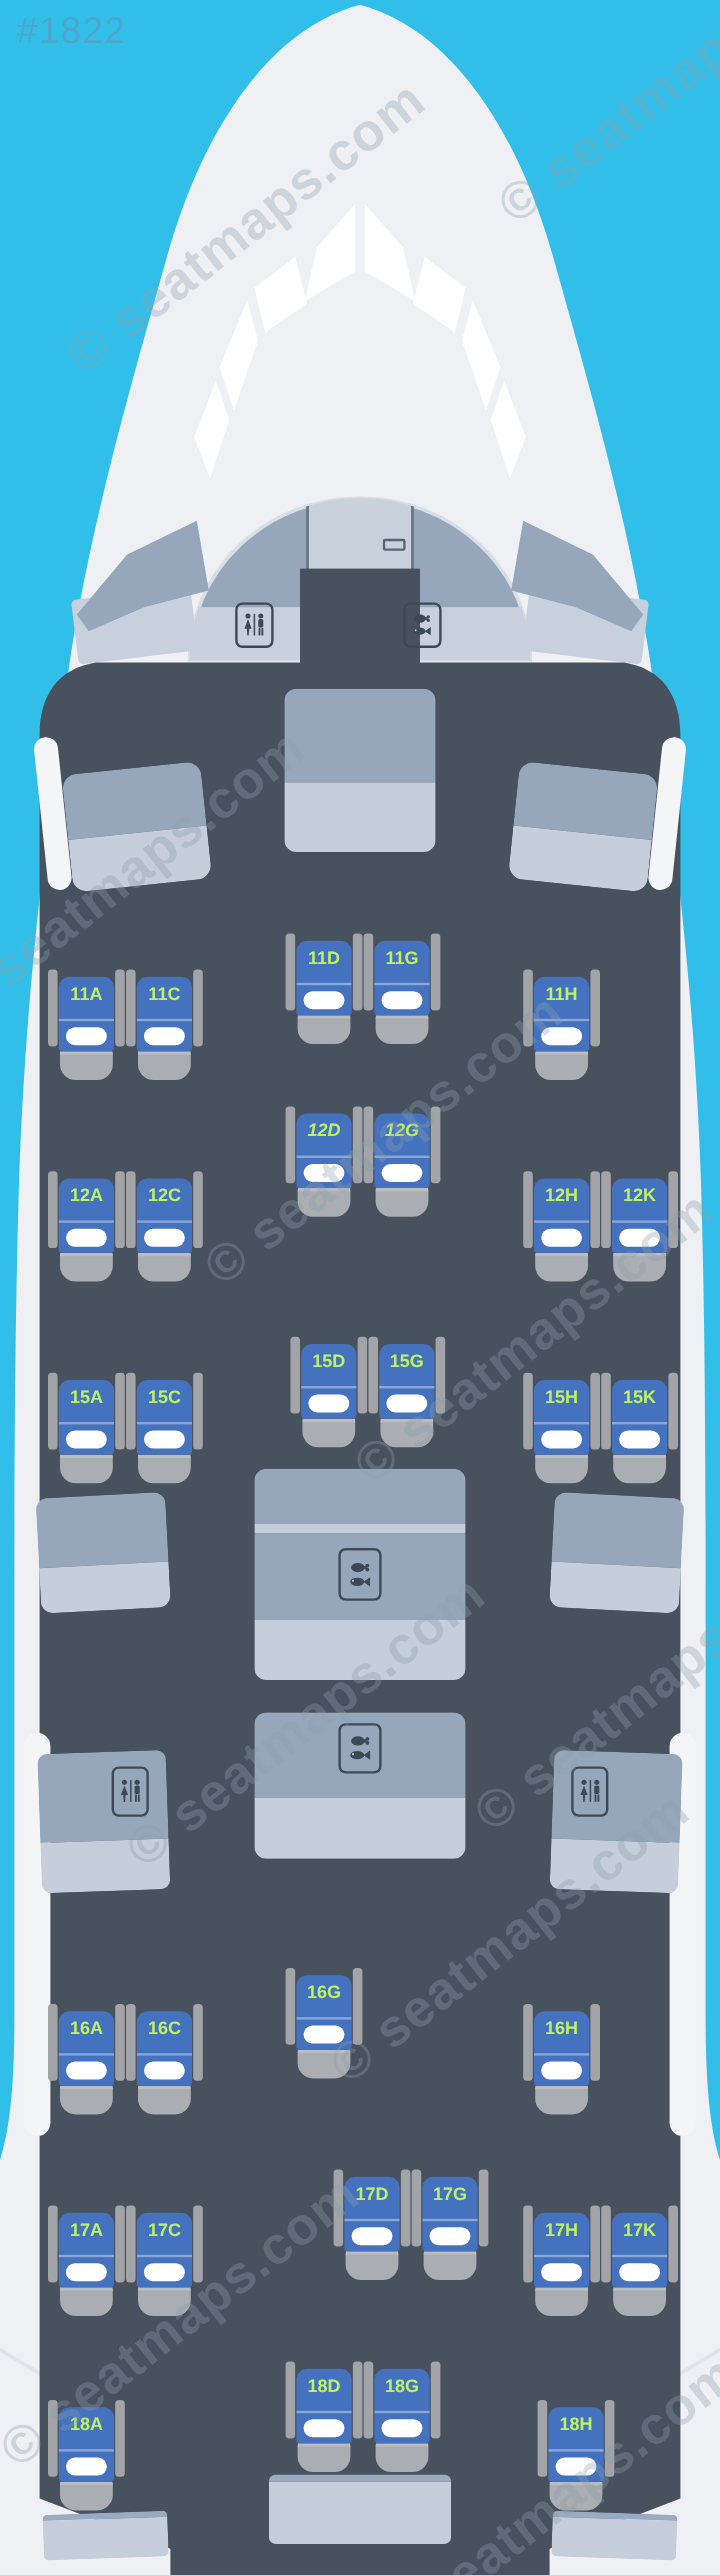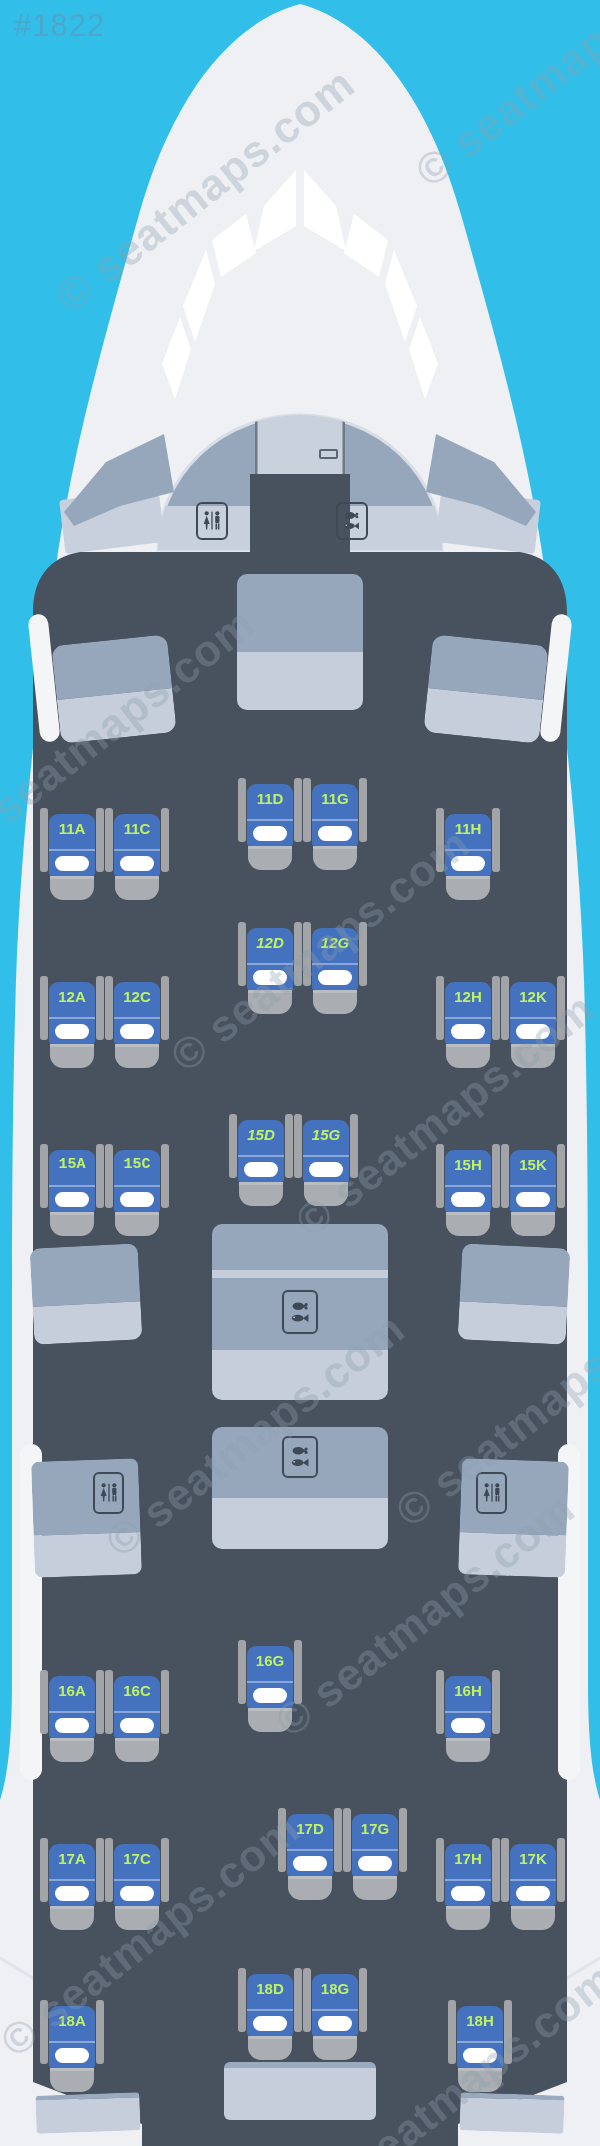--- a/index.html
+++ b/index.html
@@ -348,21 +348,21 @@
             <div class="seat-back">
               <div class="seat-label">12K</div>
               <div class="seat-line"></div>
               <div class="pillow"></div>
             </div>
             <div class="seat-base"></div>
           </div>
           <div class="armrest"></div>
         </div>
       </div>
-      <div class="pair" style="left: 40px; top: 1144px; font-family: Liberation Mono, monospace;">
+      <div class="pair" style="left: 40px; top: 1144px;">
         <div class="seat-unit">
           <div class="armrest"></div>
           <div class="seat">
             <div class="seat-back">
               <div class="seat-label">15A</div>
               <div class="seat-line"></div>
               <div class="pillow"></div>
             </div>
             <div class="seat-base"></div>
           </div>
@@ -374,21 +374,21 @@
             <div class="seat-back">
               <div class="seat-label">15C</div>
               <div class="seat-line"></div>
               <div class="pillow"></div>
             </div>
             <div class="seat-base"></div>
           </div>
           <div class="armrest"></div>
         </div>
       </div>
-      <div class="pair" style="left: 229px; top: 1114px; font-style: italic;">
+      <div class="pair" style="left: 242px; top: 1114px;">
         <div class="seat-unit">
           <div class="armrest"></div>
           <div class="seat">
             <div class="seat-back">
               <div class="seat-label">15D</div>
               <div class="seat-line"></div>
               <div class="pillow"></div>
             </div>
             <div class="seat-base"></div>
           </div>

